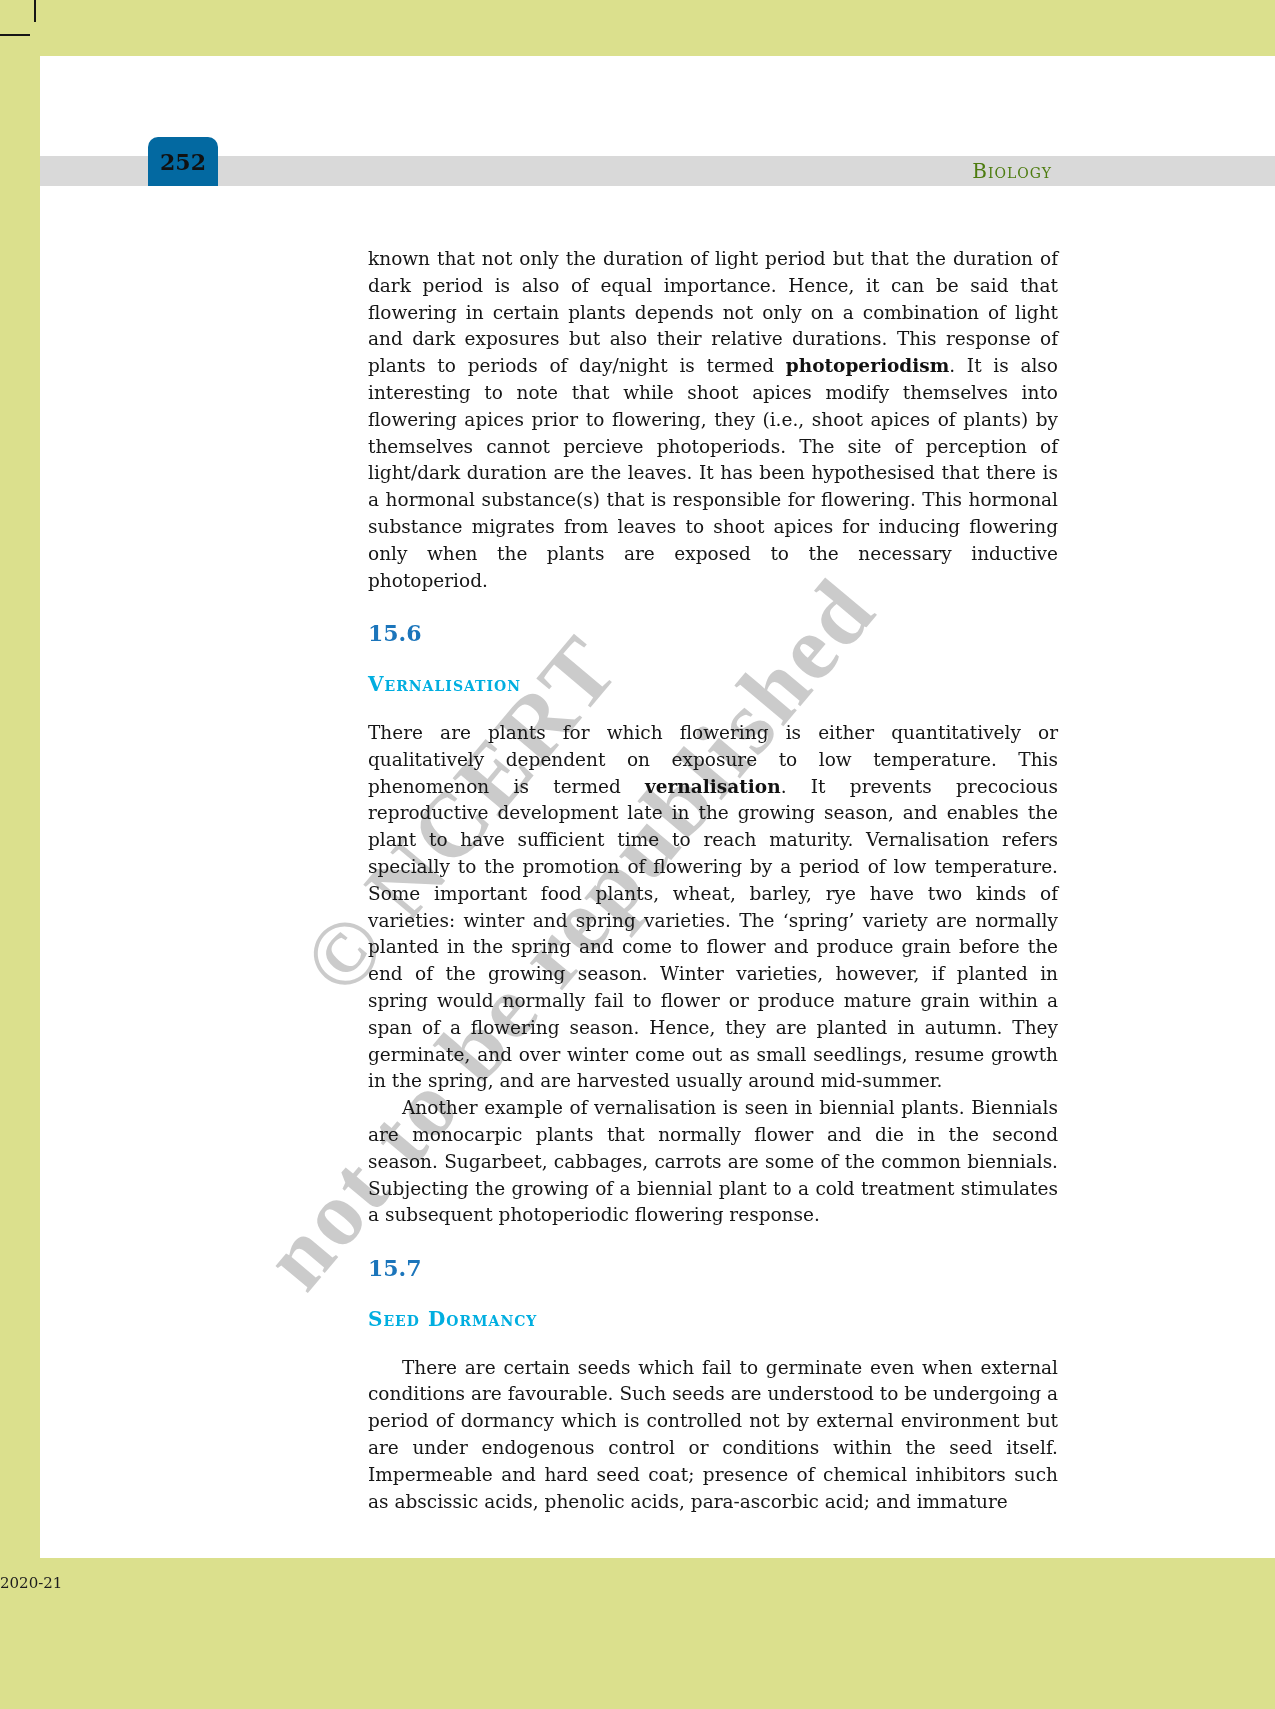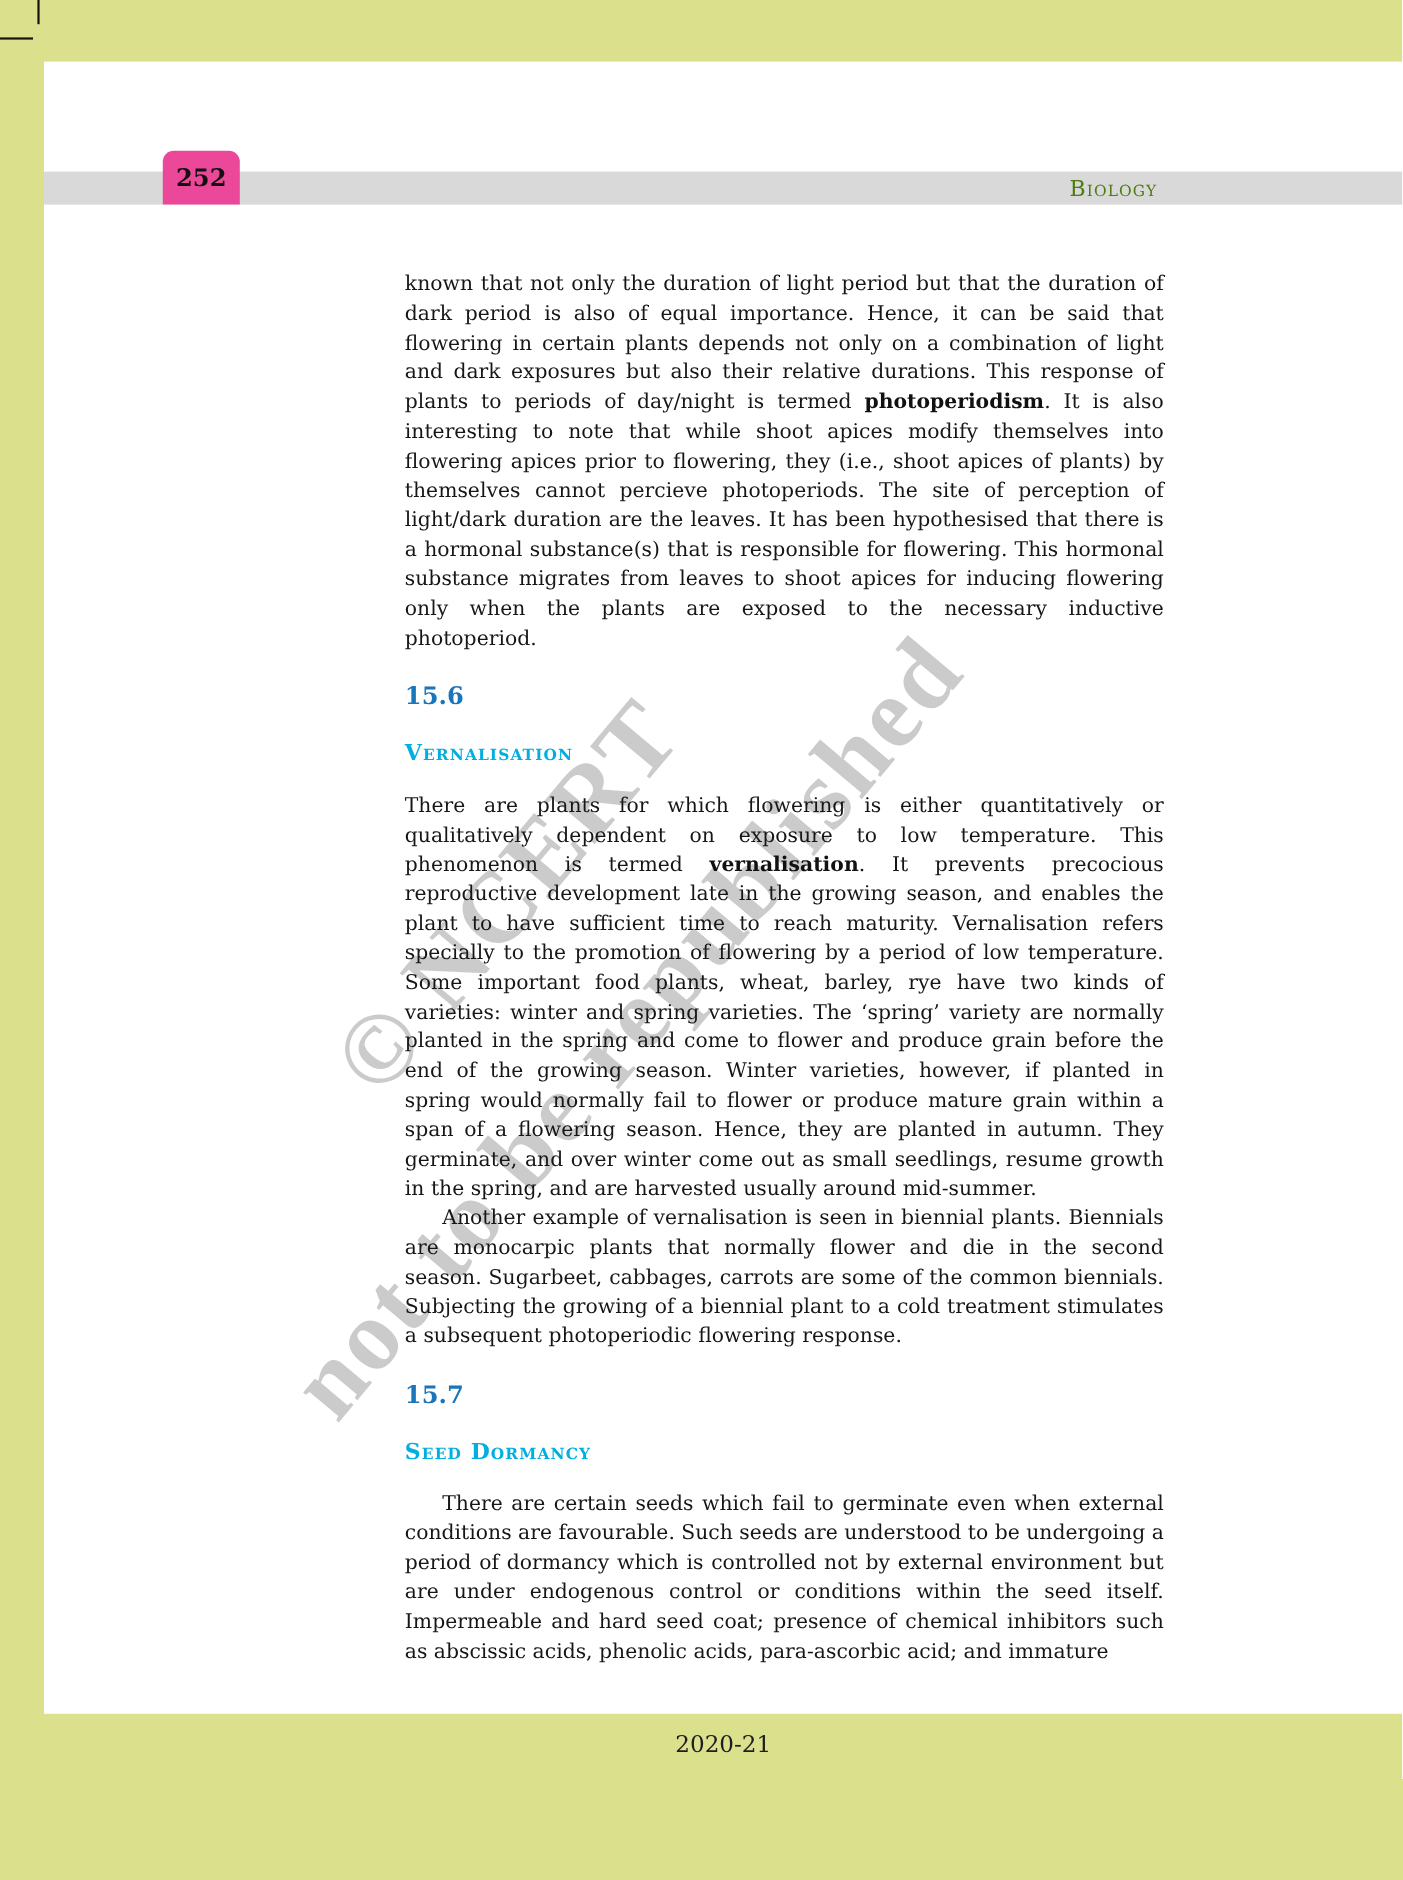--- a/index.html
+++ b/index.html
@@ -20,21 +20,21 @@
   
   .crop-h { position:absolute; left:0;  top:34px; width:30px; height:2px; background:#151515; }
   .crop-v { position:absolute; left:34px; top:0;  width:2px;  height:22px; background:#151515; }
   
   .header-band {
     position:absolute; left:40px; right:0; top:156px; height:30px;
     background:#d9d9d9;
   }
   .pagenum-box {
     position:absolute; left:108px; top:-19px; width:70px; height:49px;
-    background:#ec4899; border-radius:10px 10px 0 0;
+    background:#0369a1; border-radius:10px 10px 0 0;
     display:flex; align-items:center; justify-content:center;
     font-weight:bold; font-size:22px; color:#111;
   }
   .subject {
     position:absolute; right:223px; top:50%; transform:translateY(-50%);
     font-variant:small-caps; font-size:20px; letter-spacing:1px; color:#4d7c0f;
   }
   
   .wm {
     position:absolute; z-index:1; white-space:nowrap;
@@ -60,21 +60,21 @@
     color:#1b75bb; font-weight:bold; font-size:22px;
   }
   .sec-title {
     color:#00aee0; font-weight:bold; font-size:20px;
     font-variant:small-caps; letter-spacing:1px;
   }
   b.inline-bold { font-weight:bold; color:#111; }
   
   .footer-year {
     position:absolute; left:0; right:0; top:1574px; z-index:2;
-    text-align:center; font-size:21px; color:#1d1d1d;padding-left:40px;
+    text-align:left; font-size:15px; color:#1d1d1d;
   }
 </style>
 </head>
 <body>
 
 <div class="canvas">
 
   <div class="band-top"></div>
   <div class="band-left"></div>
   <div class="band-bottom"></div>

